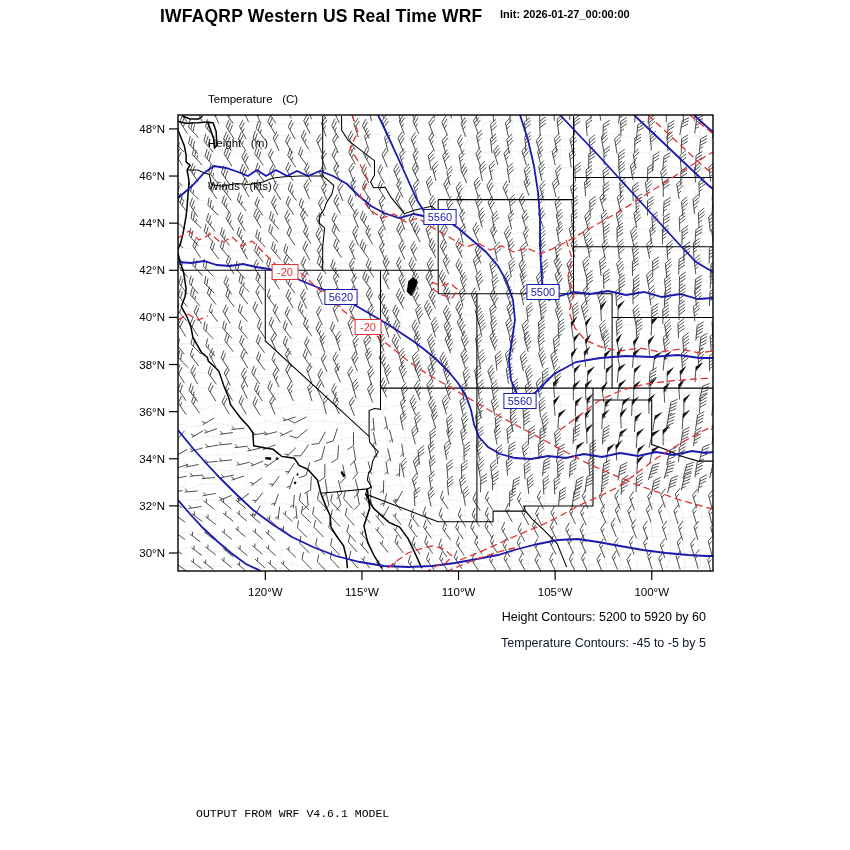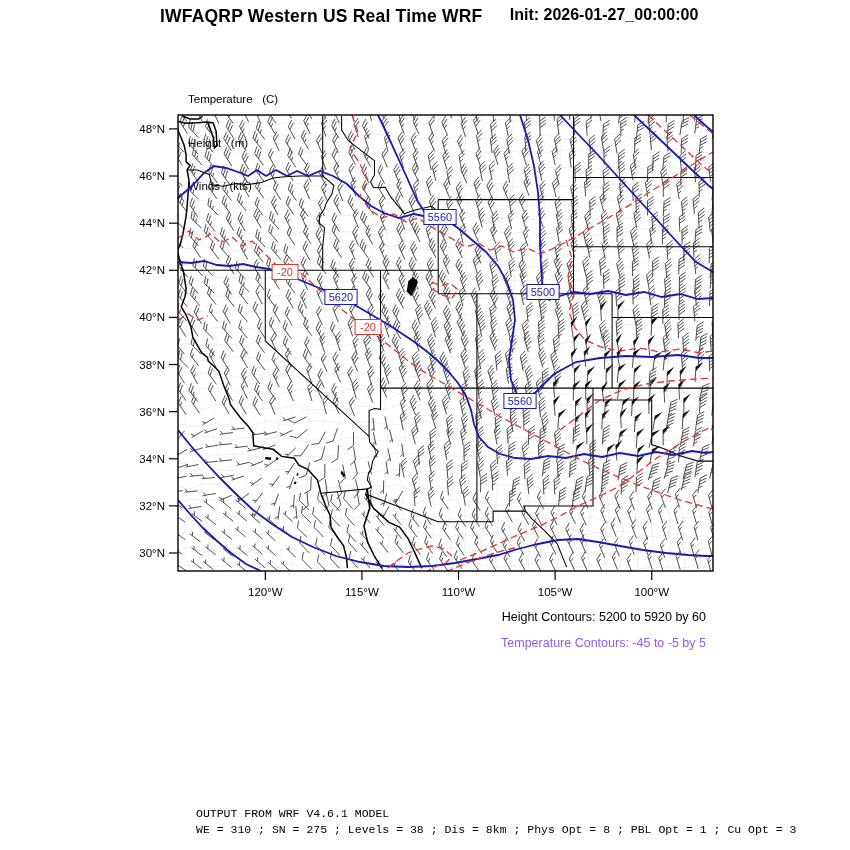--- a/index.html
+++ b/index.html
@@ -1,21 +1,21 @@
 <!DOCTYPE html>
 <html><head>
 <meta charset="utf-8">
 <style>
   html,body{margin:0;padding:0;background:#ffffff;}
   body{width:850px;height:850px;position:relative;font-family:"Liberation Sans",sans-serif;color:#000;}
   .abs{position:absolute;}
   #title{left:160px;top:6px;width:370px;text-align:left;font-size:17.5px;font-weight:bold;letter-spacing:.2px;}
-  #runinfo{left:500px;top:7px;width:208px;text-align:center;font-size:16px;line-height:15.5px;}
+  #runinfo{left:500px;top:7px;width:208px;text-align:left;font-size:11px;line-height:15.5px;}
   #runinfo .init{font-weight:bold;}
-  #legend{left:188px;top:63px;font-size:11.5px;line-height:14.5px;white-space:pre;}
+  #legend{left:208px;top:63px;font-size:11.5px;line-height:14.5px;white-space:pre;}
   #note-h,#note-t{left:380px;width:326px;text-align:right;font-size:12.5px;}
   #note-h{top:610px;}
   #note-t{top:636px;}
   #footer{left:196px;top:806px;font-size:11.5px;line-height:16px;font-family:Liberation Mono, monospace;}
   #mapsvg{position:absolute;left:0;top:0;}
 </style>
 </head>
 <body>
 
 <div class="abs" id="title">IWFAQRP Western US Real Time WRF</div>
@@ -205,18 +205,17 @@
     <text x="361.92639999999994" y="596" text-anchor="middle" font-size="11.5" font-family="&quot;Liberation Sans&quot;, sans-serif" fill="#000">115°W</text>
     <line x1="458.5263999999999" y1="571" x2="458.5263999999999" y2="580" stroke="#000" stroke-width="1.2"></line>
     <text x="458.5263999999999" y="596" text-anchor="middle" font-size="11.5" font-family="&quot;Liberation Sans&quot;, sans-serif" fill="#000">110°W</text>
     <line x1="555.1263999999999" y1="571" x2="555.1263999999999" y2="580" stroke="#000" stroke-width="1.2"></line>
     <text x="555.1263999999999" y="596" text-anchor="middle" font-size="11.5" font-family="&quot;Liberation Sans&quot;, sans-serif" fill="#000">105°W</text>
     <line x1="651.7264" y1="571" x2="651.7264" y2="580" stroke="#000" stroke-width="1.2"></line>
     <text x="651.7264" y="596" text-anchor="middle" font-size="11.5" font-family="&quot;Liberation Sans&quot;, sans-serif" fill="#000">100°W</text>
   </svg>
 
 <div class="abs" id="note-h" style="color: #000000;">Height Contours: 5200 to 5920 by 60</div>
-<div class="abs" id="note-t" style="color: #8b5cf6;">Temperature Contours: -45 to -5 by 5</div>
+<div class="abs" id="note-t" style="color: #0f172a;">Temperature Contours: -45 to -5 by 5</div>
 
 <div class="abs" id="footer">
   <div>OUTPUT FROM WRF V4.6.1 MODEL</div>
-  <div>WE = 310 ; SN = 275 ; Levels = 38 ; Dis = 8km ; Phys Opt = 8 ; PBL Opt = 1 ; Cu Opt = 3</div>
 </div>
 
 </body></html>

